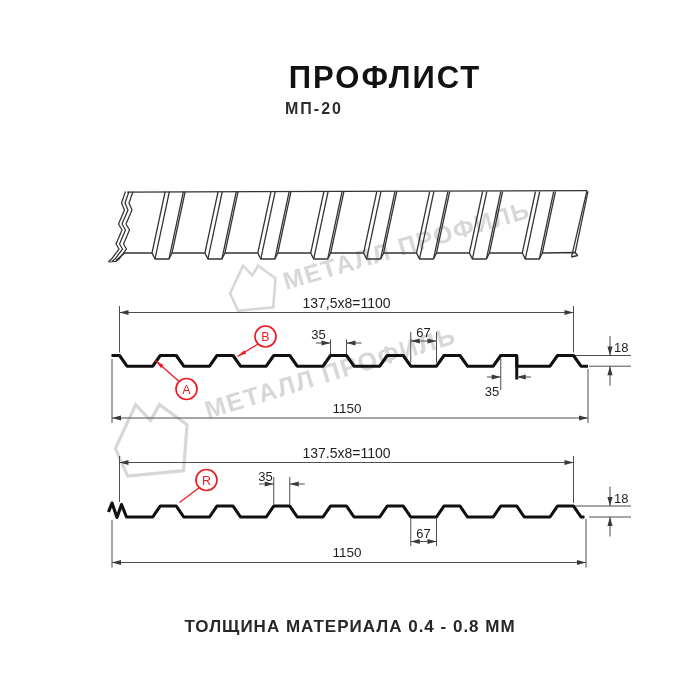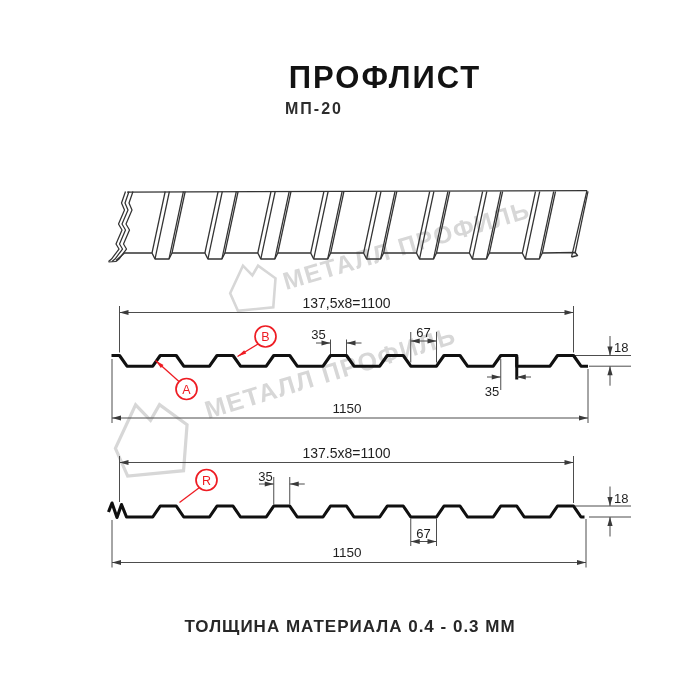--- a/index.html
+++ b/index.html
@@ -164,14 +164,14 @@
         <line x1="112" y1="562.5" x2="586" y2="562.5" stroke="#4d4d4d" stroke-width="1"></line>
         <path d="M0 0 L-9 2.6 L-9 -2.6 Z" fill="#3a3a3a" transform="translate(112 562.5) rotate(180)"></path>
         <path d="M0 0 L-9 2.6 L-9 -2.6 Z" fill="#3a3a3a" transform="translate(586 562.5) rotate(0)"></path>
         <text x="347" y="557" text-anchor="middle" font-size="13.5" fill="#1f1f1f">1150</text>
         <path d="M108.5 512 L112 503 L117 517.5 L121.5 504.5 L126.5 517 L152.75 517 L160.25 506 L176.25 506 L183.75 517 L209.5 517 L217 506 L233 506 L240.5 517 L266.25 517 L273.75 506 L289.75 506 L297.25 517 L323 517 L330.5 506 L346.5 506 L354 517 L379.75 517 L387.25 506 L403.25 506 L410.75 517 L436.5 517 L444 506 L460 506 L467.5 517 L493.25 517 L500.75 506 L516.75 506 L524.25 517 L550 517 L557.5 506 L573.5 506 L581 517 L584.5 517" fill="none" stroke="#101010" stroke-width="3.1" stroke-linejoin="round" stroke-linecap="butt"></path>
         <line x1="199.5" y1="487.5" x2="179.5" y2="502.5" stroke="#ee1c23" stroke-width="1.3"></line>
         <circle cx="206.5" cy="480" r="10.5" fill="none" stroke="#ee1c23" stroke-width="1.7"></circle>
         <text x="206.5" y="484.5" text-anchor="middle" font-size="12.5" fill="#ee1c23">R</text>
       </g>
     </svg>
-  <div class="caption">ТОЛЩИНА МАТЕРИАЛА 0.4 - 0.3 ММ</div>
+  <div class="caption">ТОЛЩИНА МАТЕРИАЛА 0.4 - 0.8 ММ</div>
 </div>
 
 </body></html>

